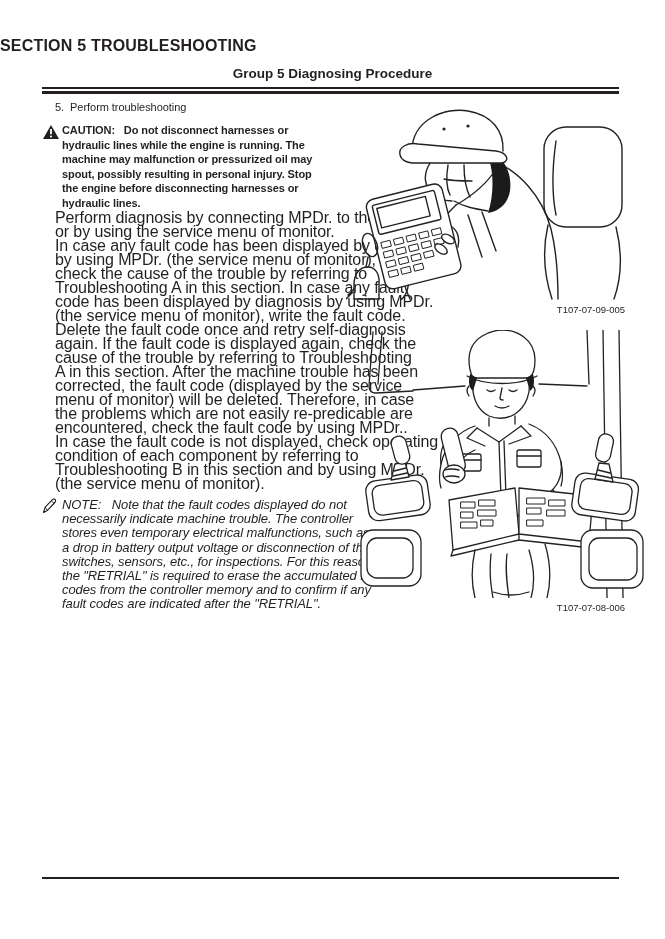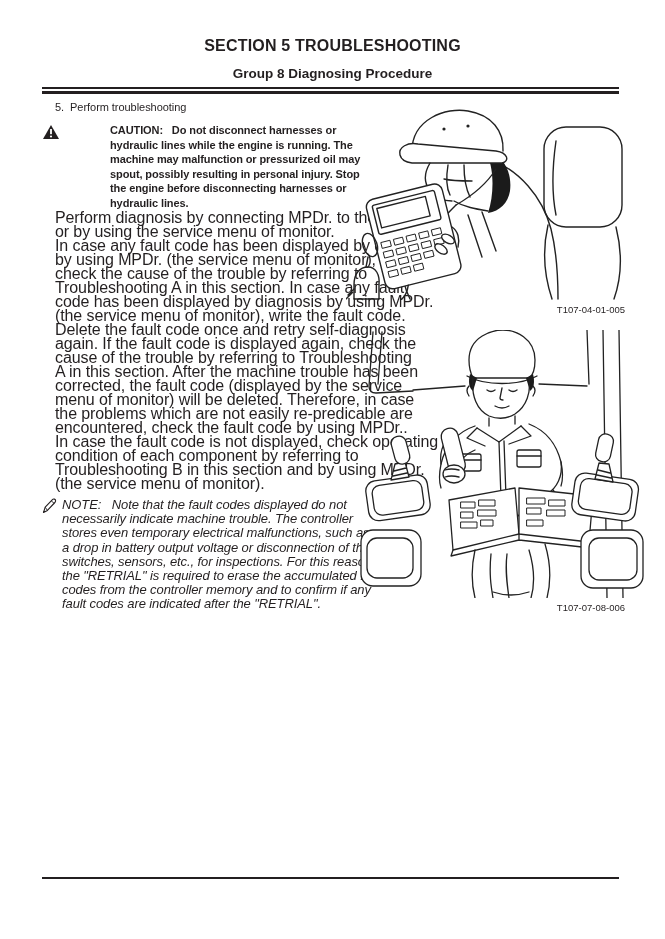--- a/index.html
+++ b/index.html
@@ -7,37 +7,37 @@
     position:relative;
     width:665px;height:939px;
     background:#ffffff;
     font-family:"Liberation Sans", sans-serif;
     color:#231f20;
     overflow:hidden;
     margin:0 auto;
   }
   .section-title{
     position:absolute;top:37px;left:0;width:665px;
-    text-align:center;font-size:16px;font-weight:bold;letter-spacing:.2px;
+    text-align:left;font-size:16px;font-weight:bold;letter-spacing:.2px;
   }
   .group-title{
     position:absolute;top:66px;left:0;width:665px;
     text-align:center;font-size:13.5px;font-weight:bold;
   }
   .rule-thin{position:absolute;left:42px;top:87px;width:577px;height:1.5px;background:#231f20;}
   .rule-thick{position:absolute;left:42px;top:90.5px;width:577px;height:3px;background:#231f20;}
   .step-item{
     position:absolute;left:55px;top:101px;
     font-size:11px;white-space:pre;letter-spacing:-.05px;text-align:right;
   }
   .caution-icon{position:absolute;left:43px;top:125px;width:16px;height:14px;}
   .caution-block{
     position:absolute;left:62px;top:123px;width:300px;
     font-size:11px;font-weight:bold;line-height:14.5px;
-    white-space:pre;letter-spacing:-.1px;margin-left:48px;
+    white-space:pre;letter-spacing:-.1px;
   }
   .body-paragraph{
     position:absolute;left:55px;top:211px;width:300px;
     font-size:16px;line-height:14px;white-space:pre;letter-spacing:-.1px;
   }
   .note-icon{position:absolute;left:42px;top:498px;width:15px;height:16px;}
   .note-block{
     position:absolute;left:62px;top:498px;width:302px;
     font-size:13px;font-style:italic;line-height:14.2px;
     white-space:pre;letter-spacing:-.1px;
@@ -58,21 +58,21 @@
   }
   svg.lineart{display:block;}
   svg.lineart *{vector-effect:non-scaling-stroke;}
 </style>
 </head>
 <body>
 
 <div class="page">
 
   <div class="section-title">SECTION 5 TROUBLESHOOTING</div>
-  <div class="group-title">Group 8 Diagnosing Procedure</div>
+  <div class="group-title">Group 5 Diagnosing Procedure</div>
   <div class="rule-thin"></div>
   <div class="rule-thick"></div>
 
   <div class="step-item">5.  Perform troubleshooting</div>
 
   <span class="caution-icon">
     <svg width="16" height="14" viewBox="0 0 16 14">
       <path d="M8,0 L16,14 L0,14 Z" fill="#231f20"></path>
       <rect x="7.1" y="4" width="1.8" height="5.2" fill="#ffffff"></rect>
       <circle cx="8" cy="11.5" r="1.1" fill="#ffffff"></circle>
@@ -182,21 +182,21 @@
       <ellipse cx="102" cy="140" rx="7" ry="4" transform="rotate(30 102 140)" fill="#ffffff"></ellipse>
       <ellipse cx="95" cy="150" rx="7" ry="4" transform="rotate(35 95 150)" fill="#ffffff"></ellipse>
       <path d="M106,128 C112,132 114,140 112,148"></path>
 
       <ellipse cx="24" cy="146" rx="7" ry="12" transform="rotate(-18 24 146)"></ellipse>
       <path d="M22,158 L20,168"></path>
       <path d="M8,186 C8,174 14,168 22,168 C30,168 34,176 33,186 L33,200 L8,200 Z"></path>
       <path d="M2,196 L8,190 M0,200 L6,194"></path>
     </svg>
   </div>
-  <div class="fig-caption fig-caption-1">T107-04-01-005</div>
+  <div class="fig-caption fig-caption-1">T107-07-09-005</div>
 
   <div class="figure figure-2">
     <svg class="lineart" width="290" height="268" viewBox="0 0 290 268" fill="none" stroke="#222222" stroke-width="1.3" stroke-linecap="round" stroke-linejoin="round">
 
       <path d="M16,2 L12,56 Q12,63 19,63 L56,61"></path>
       <path d="M25,2 L21,54"></path>
       <path d="M246,0 L250,268"></path>
       <path d="M262,0 L266,268"></path>
       <path d="M230,0 L232,54"></path>
       <path d="M56,60 L108,56 M182,54 L230,56"></path>

